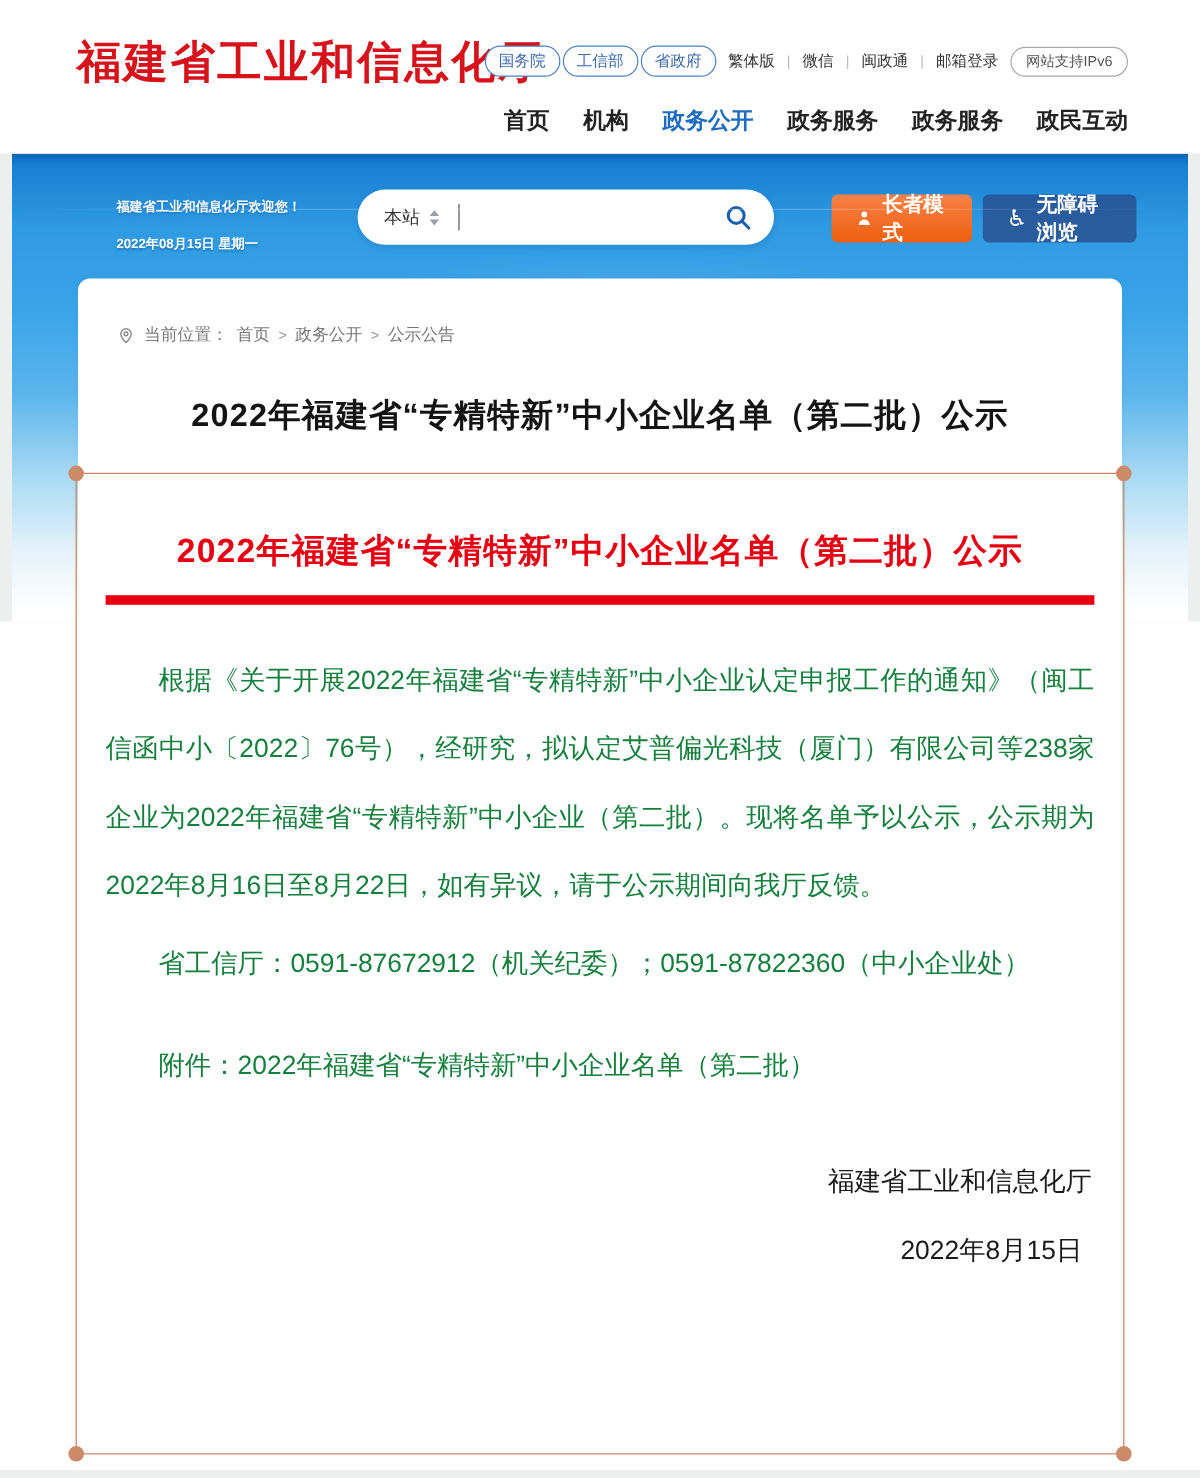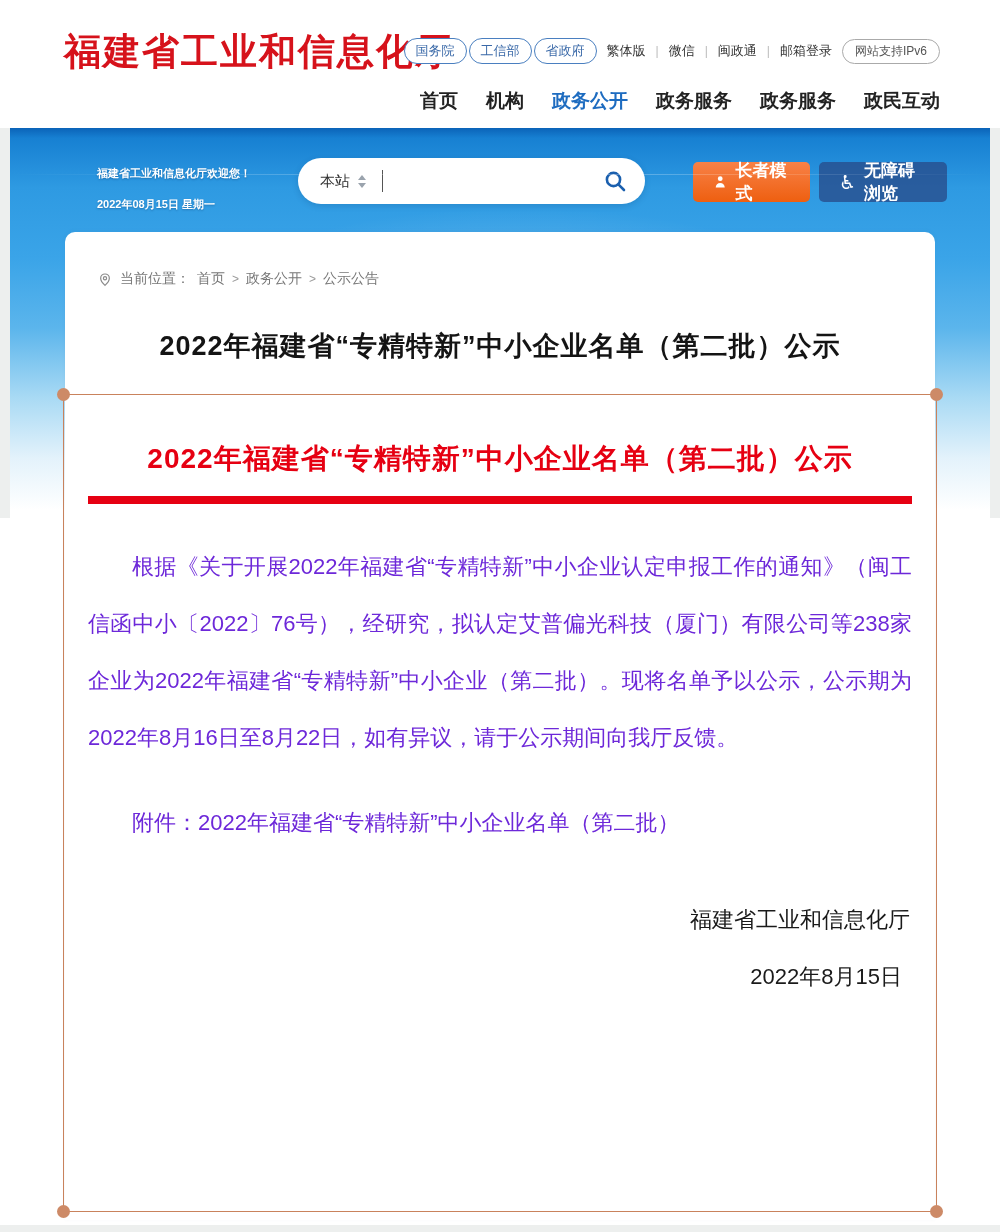--- a/index.html
+++ b/index.html
@@ -55,21 +55,21 @@
   .crumb-link { color:#777; cursor:pointer; }
   .crumb-sep { color:#9a9a9a; font-size:12px; }
   .page-title { text-align:center; font-size:27px; font-weight:bold; color:#141414; margin-top:40px; letter-spacing:1px; }
 
   .notice-box { position:relative; margin:30px -2px 0; border:1px solid #c9825c; min-height:818px; padding:0 24px 30px; }
   .dot { position:absolute; width:13px; height:13px; border-radius:50%; background:#cd8a67; }
   .dot.tl { left:-7px; top:-7px; } .dot.tr { right:-7px; top:-7px; }
   .dot.bl { left:-7px; bottom:-7px; } .dot.br { right:-7px; bottom:-7px; }
   .notice-title { text-align:center; color:#e60012; font-size:28px; font-weight:bold; margin-top:45px; letter-spacing:1px; }
   .red-rule { height:8px; background:#e60012; margin-top:18px; }
-  .body-text { margin-top:34px; font-size:22px; color:#6d28d9; line-height:57px; }
+  .body-text { margin-top:34px; font-size:22px; color:#15803d; line-height:57px; }
   .body-text p { text-indent:2em; text-align:justify; }
   .p2 { margin-top:8px; }
   .p3 { margin-top:28px; }
   .signature { text-align:right; font-size:22px; color:#1a1a1a; margin-top:40px; line-height:57px; padding-right:2px; }
   .sign-date { padding-right:8px; }
 </style>
 </head>
 <body>
 
 <div class="page">
@@ -162,20 +162,21 @@
       <span class="dot tl"></span>
       <span class="dot tr"></span>
       <span class="dot bl"></span>
       <span class="dot br"></span>
 
       <div class="notice-title">2022年福建省“专精特新”中小企业名单（第二批）公示</div>
       <div class="red-rule"></div>
 
       <div class="body-text">
         <p class="p1">根据《关于开展2022年福建省“专精特新”中小企业认定申报工作的通知》（闽工信函中小〔2022〕76号），经研究，拟认定艾普偏光科技（厦门）有限公司等238家企业为2022年福建省“专精特新”中小企业（第二批）。现将名单予以公示，公示期为2022年8月16日至8月22日，如有异议，请于公示期间向我厅反馈。</p>
+        <p class="p2">省工信厅：0591-87672912（机关纪委）；0591-87822360（中小企业处）</p>
         <p class="p3">附件：2022年福建省“专精特新”中小企业名单（第二批）</p>
       </div>
 
       <div class="signature">
         <div>福建省工业和信息化厅</div>
         <div class="sign-date">2022年8月15日</div>
       </div>
     </div>
   </div>
 

